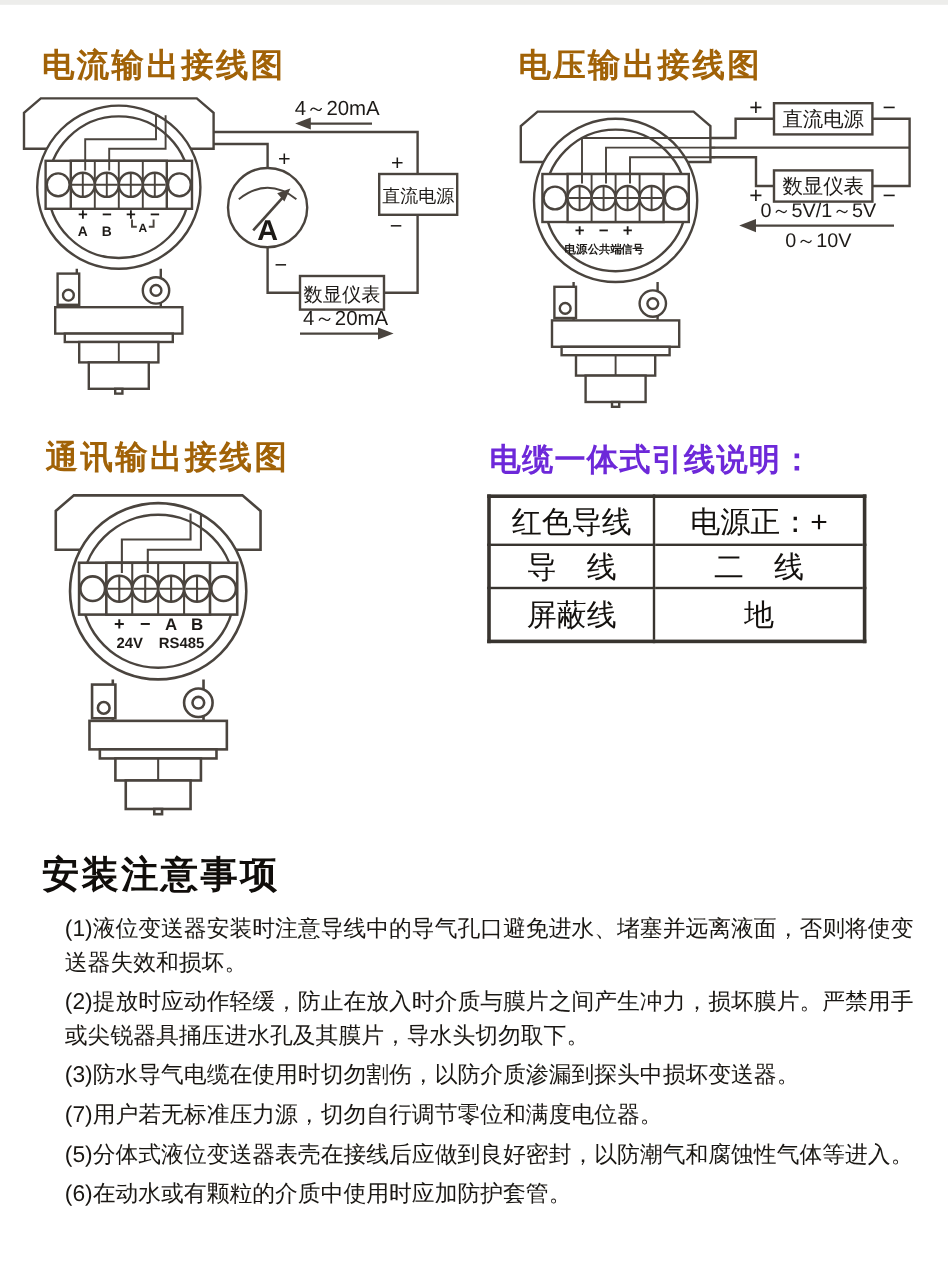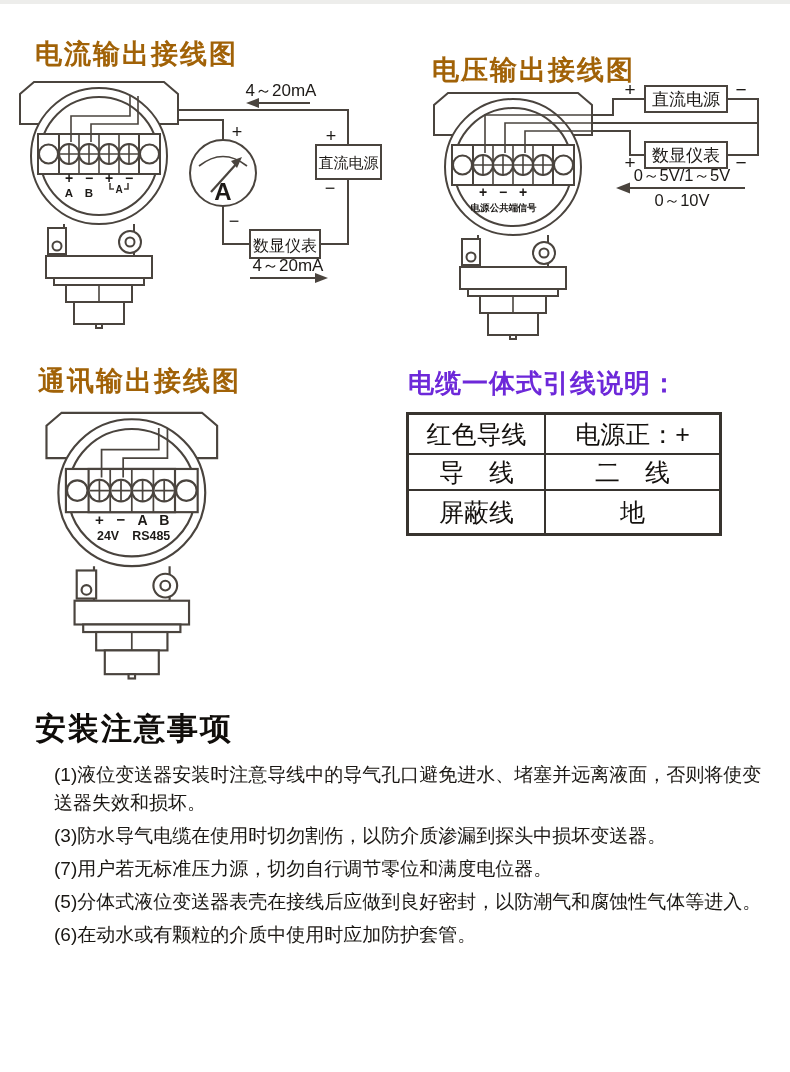--- a/index.html
+++ b/index.html
@@ -105,21 +105,21 @@
 
   <path class="lw" d="M249,41 H310"></path>
   <polygon class="ah" points="246,41 259,36 259,46"></polygon>
   <text x="281" y="34" font-size="17" font-weight="500" text-anchor="middle">4～20mA</text>
 
   <path class="lw" d="M250,216 H324"></path>
   <polygon class="ah" points="328,216 315,211 315,221"></polygon>
   <text x="288" y="209" font-size="17" font-weight="500" text-anchor="middle">4～20mA</text>
 </svg>
 
-<div class="abs dtitle" style="left:432px;top:52px;">电压输出接线图</div>
+<div class="abs dtitle" style="left:432px;top:36px;">电压输出接线图</div>
 
 <svg style="left:390px;top:62px;" width="400" height="300" viewBox="0 0 400 300">
 
   <path class="lw" d="M202,53 H223 V37 H255 M202,61 H368 V37 H337 M368,61 V93 H337 M202,69 H240 V93 H255"></path>
 
   <g transform="translate(38,21)">
     <use href="#xmtr"></use>
     <path class="lwthin" d="M57,70 V32 H168 M77,70 V40 H168 M97,70 V48 H168"></path>
     <text x="55" y="114" font-size="14" text-anchor="middle" font-weight="600">+</text>
     <text x="75" y="114" font-size="14" text-anchor="middle" font-weight="600">−</text>
@@ -176,17 +176,18 @@
       <td class="c1 r4">屏蔽线</td>
       <td class="c2 r4">地</td>
     </tr>
   </tbody>
 </table>
 
 <div class="abs install-heading">安装注意事项</div>
 
 <div class="abs notes">
   <p>(1)液位变送器安装时注意导线中的导气孔口避免进水、堵塞并远离液面，否则将使变送器失效和损坏。</p>
+  <p>(2)提放时应动作轻缓，防止在放入时介质与膜片之间产生冲力，损坏膜片。严禁用手或尖锐器具捅压进水孔及其膜片，导水头切勿取下。</p>
   <p>(3)防水导气电缆在使用时切勿割伤，以防介质渗漏到探头中损坏变送器。</p>
   <p>(7)用户若无标准压力源，切勿自行调节零位和满度电位器。</p>
   <p>(5)分体式液位变送器表壳在接线后应做到良好密封，以防潮气和腐蚀性气体等进入。</p>
   <p>(6)在动水或有颗粒的介质中使用时应加防护套管。</p>
 </div>
 
 </body></html>

